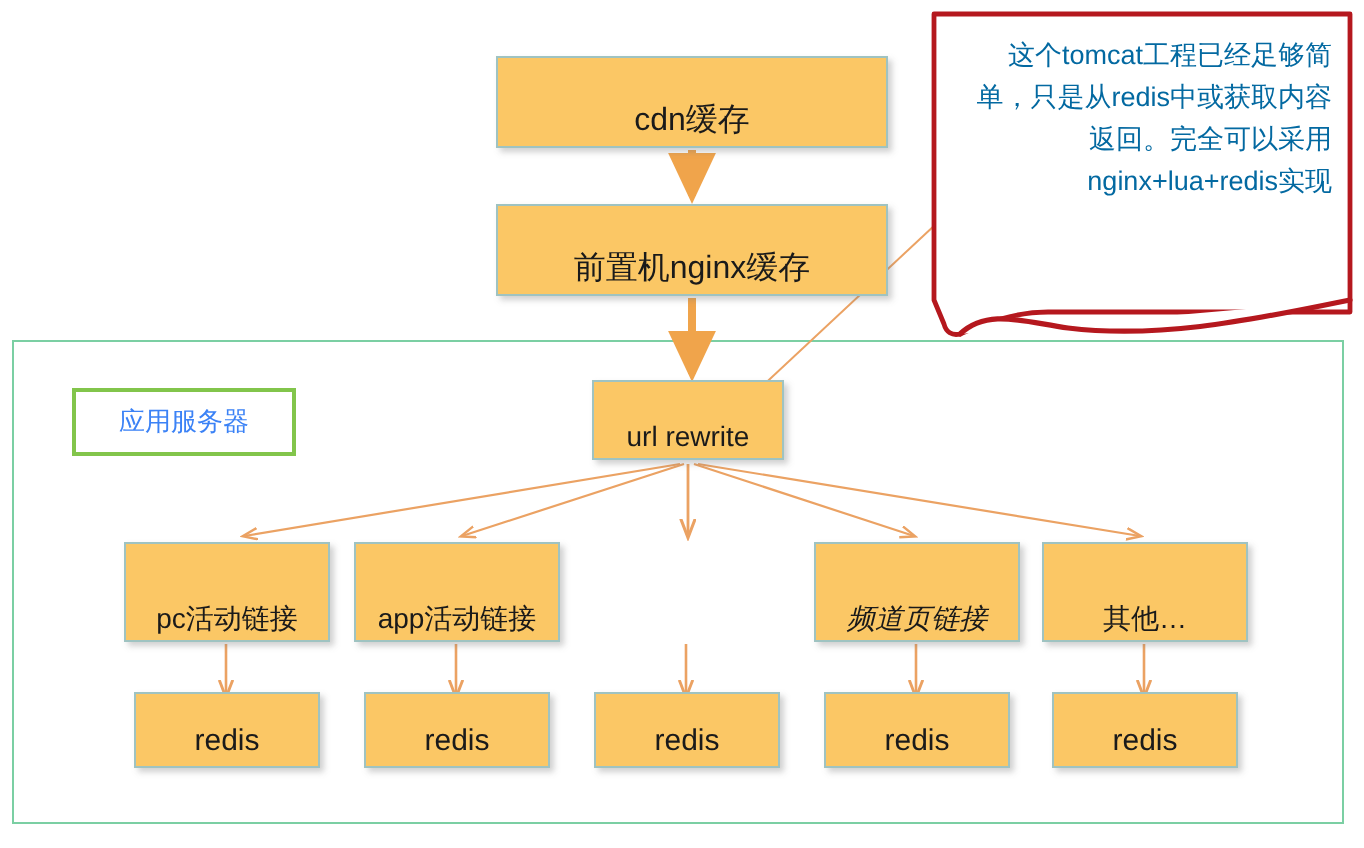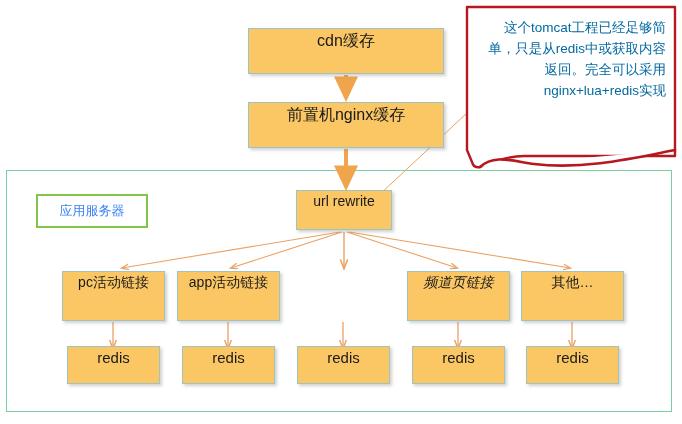--- a/index.html
+++ b/index.html
@@ -29,21 +29,21 @@
   }
 
   
   .node {
     position: absolute;
     box-sizing: border-box;
     background: #FBC765;
     border: 1px solid #9FC3C1;
     box-shadow: 2px 2px 3px rgba(120,120,120,0.35);
     display: flex;
-    align-items: flex-start;
+    align-items: flex-end;
     justify-content: center;
     text-align: center;
     color: #1a1a1a;
     line-height: 1.25;
     padding: 2px 4px;
   }
   .node .label {
     display: block;
     width: 100%;
   }

